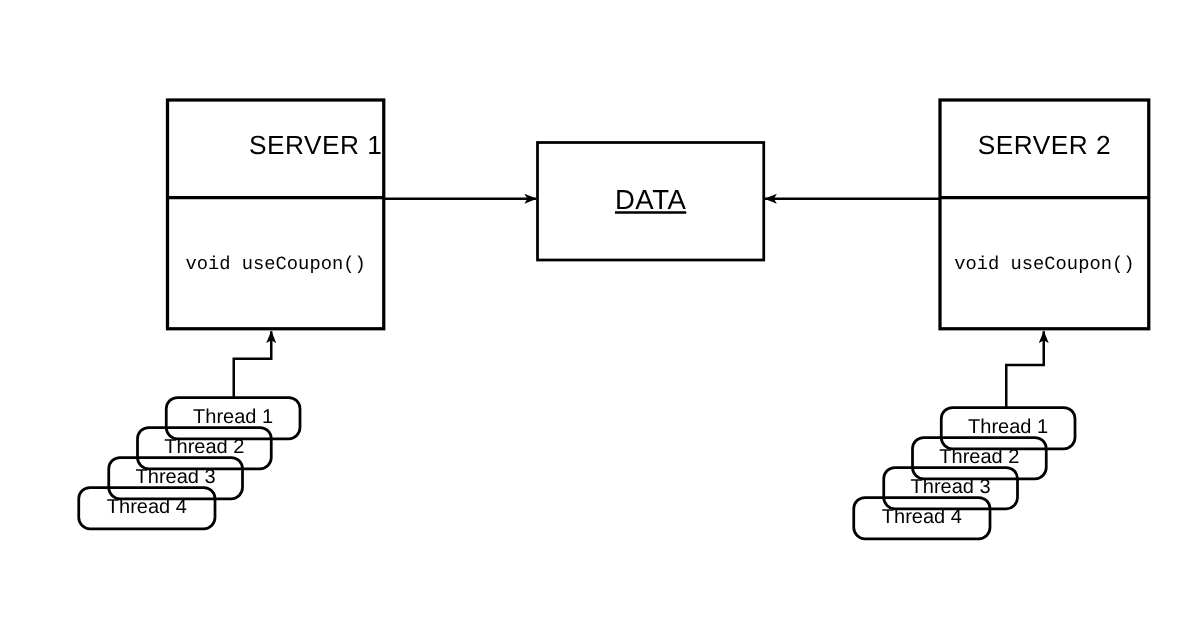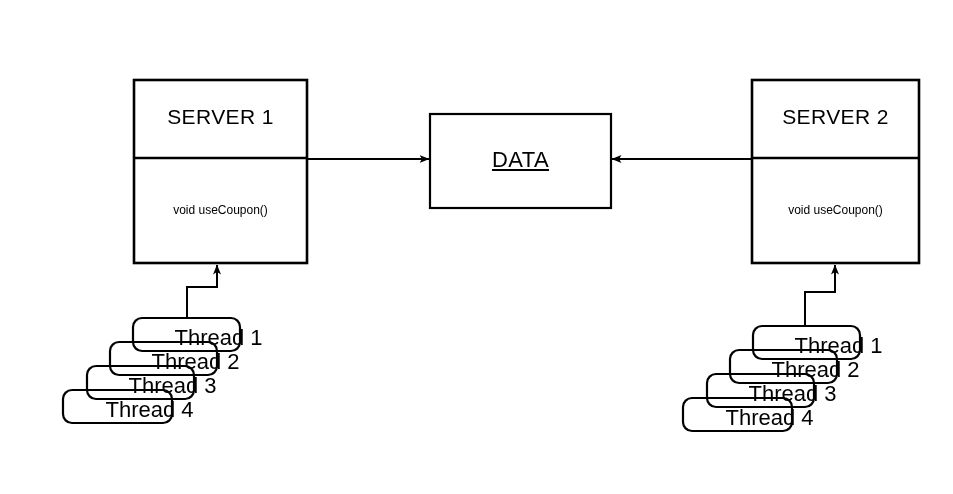--- a/index.html
+++ b/index.html
@@ -30,29 +30,29 @@
     color: #000000;
     white-space: nowrap;
     text-align: center;
     pointer-events: none;
   }
   .lbl-server {
     font-size: 21px;
     letter-spacing: 0.4px;
   }
   .lbl-method {
-    font-size: 12px;
+    font-size: 15px;
+    font-family: Liberation Mono, monospace;
   }
   .lbl-data {
     font-size: 22px;
     letter-spacing: 0.4px;
   }
   .lbl-thread {
-    font-size: 22px;
-    padding-left: 32px;
+    font-size: 16px;
   }
 </style>
 </head>
 <body>
 
 <div id="canvas">
 
   <svg class="layer" viewBox="0 0 953 494">
     <defs>
       <marker id="arrowEnd" markerWidth="12" markerHeight="12" refX="9.5" refY="4" orient="auto" markerUnits="userSpaceOnUse">
@@ -90,21 +90,21 @@
     </g>
 
     <g>
       <rect x="683" y="398" width="109" height="33" rx="9" ry="9" class="box-fill stroke" stroke-width="2.2"></rect>
       <rect x="707" y="374" width="107" height="33" rx="9" ry="9" class="box-fill stroke" stroke-width="2.2"></rect>
       <rect x="730" y="350" width="107" height="33" rx="9" ry="9" class="box-fill stroke" stroke-width="2.2"></rect>
       <rect x="753" y="326" width="107" height="33" rx="9" ry="9" class="box-fill stroke" stroke-width="2.2"></rect>
     </g>
   </svg>
 
-  <div class="lbl lbl-server" style="left:134px; top:105px; width:173px;">SERVER 1</div>
+  <div class="lbl lbl-server" style="left:134px; top:105px; width:173px;padding-left:32px;">SERVER 1</div>
 
   <div class="lbl lbl-method" style="left:134px; top:203px; width:173px;">void useCoupon()</div>
 
   <div class="lbl lbl-server" style="left:752px; top:105px; width:167px;">SERVER 2</div>
 
   <div class="lbl lbl-method" style="left:752px; top:203px; width:167px;">void useCoupon()</div>
 
   <div class="lbl lbl-data" style="left:430px; top:147px; width:181px;text-decoration:underline;">DATA</div>
 
   <div class="lbl lbl-thread" style="left:63px; top:397px; width:109px;">Thread 4</div>

